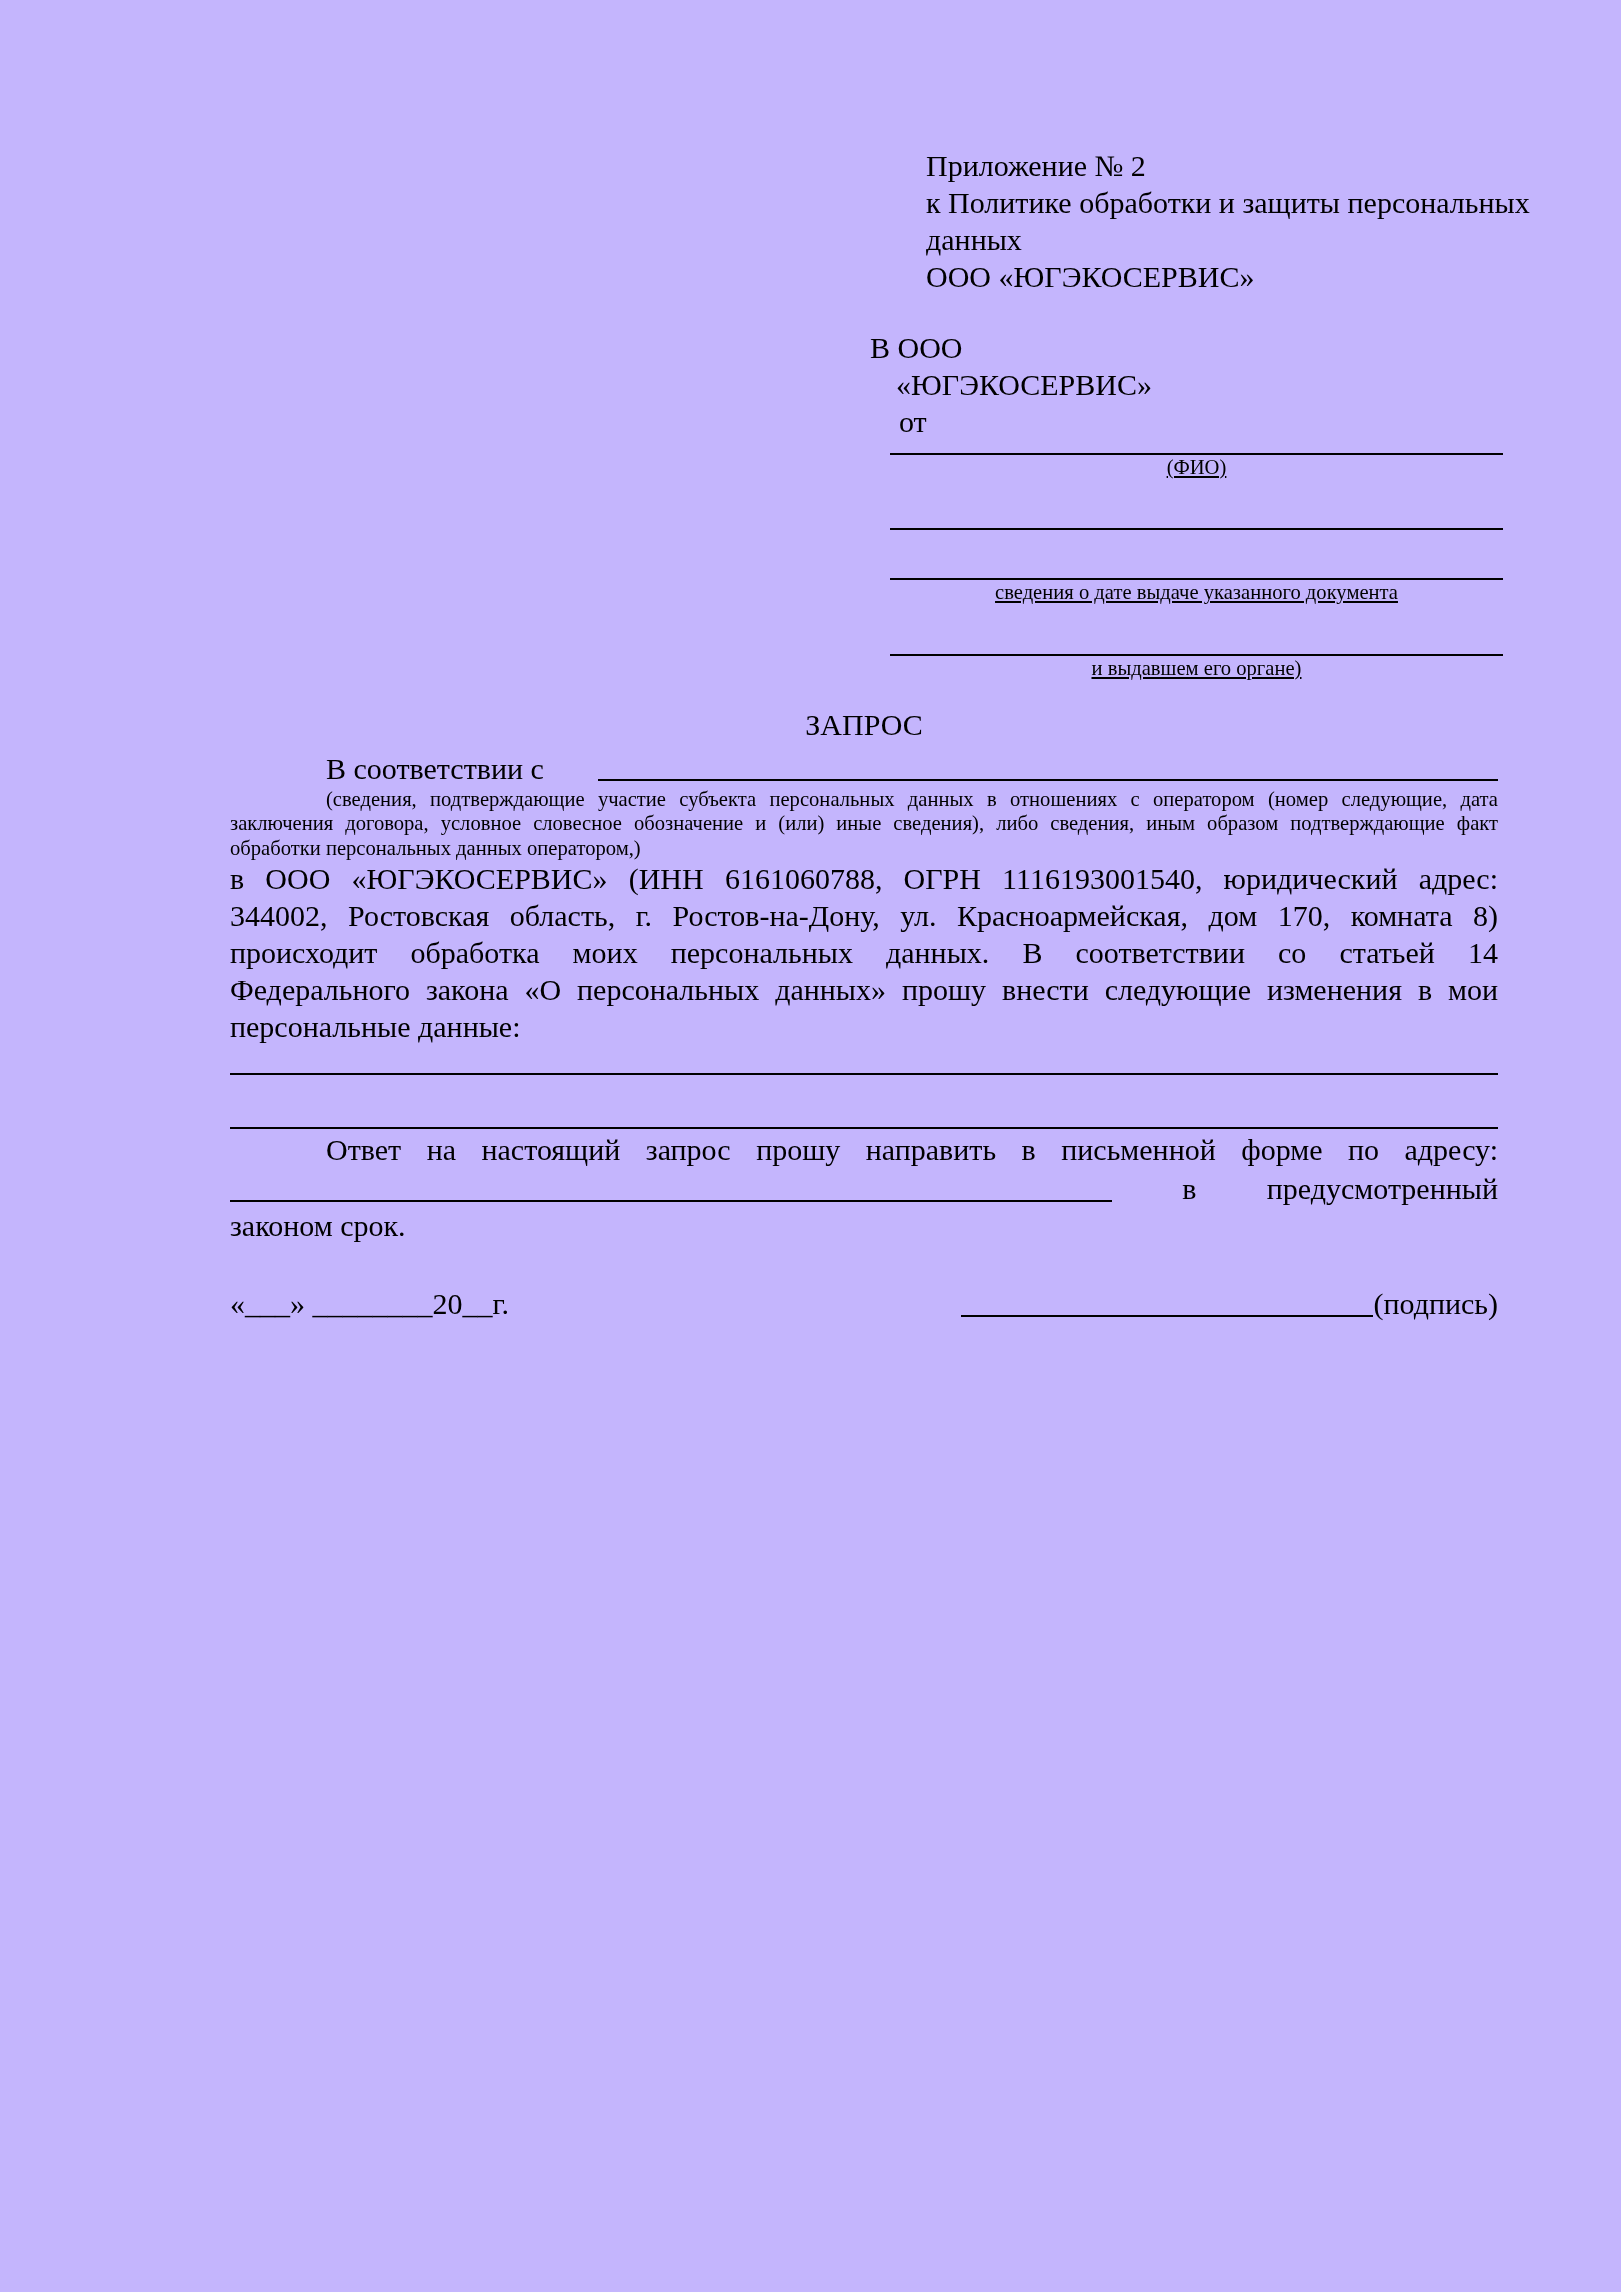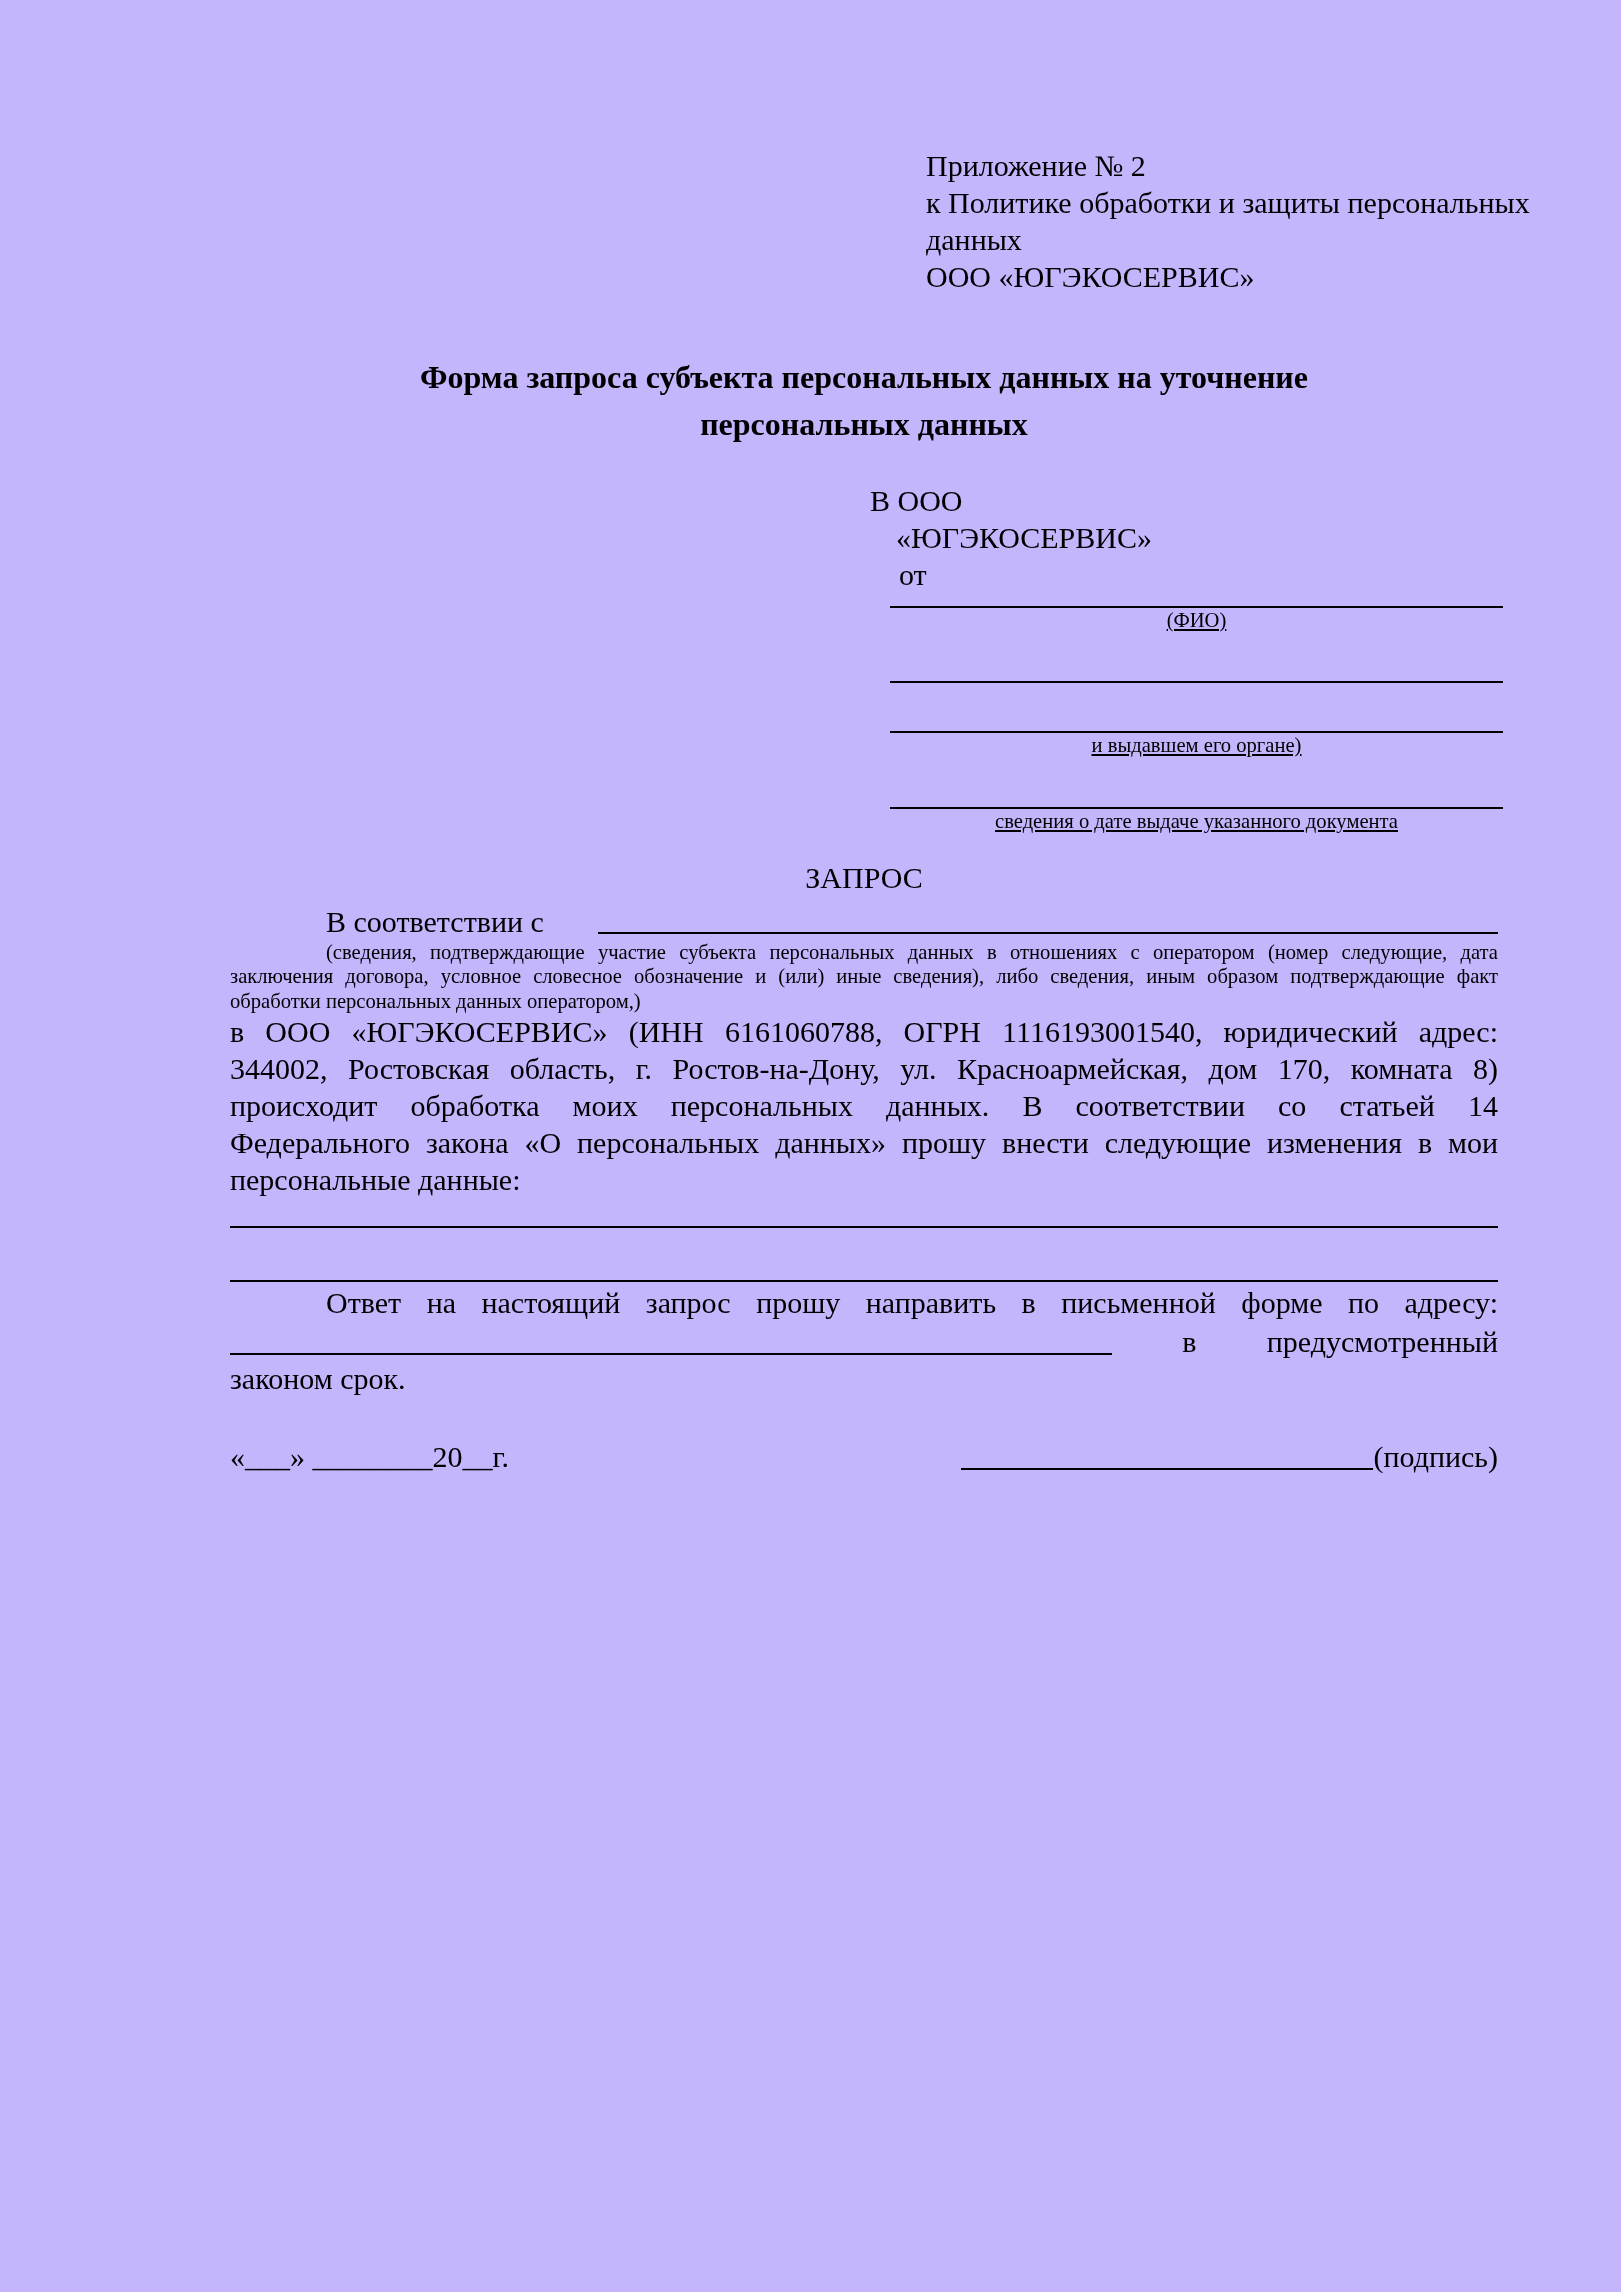--- a/index.html
+++ b/index.html
@@ -94,46 +94,42 @@
 
 <div class="page">
 
   <div class="appendix">
     <div>Приложение № 2</div>
     <div>к Политике обработки и защиты персональных</div>
     <div>данных</div>
     <div>ООО «ЮГЭКОСЕРВИС»</div>
   </div>
 
-  <div class="doc-title">
-    <div>Форма запроса субъекта персональных данных на уточнение</div>
-    <div>персональных данных</div>
-  </div>
 
   <div class="addressee">
     <div>В ООО</div>
     <div class="addr-l2">«ЮГЭКОСЕРВИС»</div>
     <div class="addr-l3">от</div>
   </div>
 
   <div class="fields">
     <div class="field">
       <div class="field-rule"></div>
       <div class="field-caption">(ФИО)</div>
     </div>
     <div class="field">
       <div class="field-rule"></div>
     </div>
     <div class="field">
       <div class="field-rule"></div>
-      <div class="field-caption">и выдавшем его органе)</div>
+      <div class="field-caption">сведения о дате выдаче указанного документа</div>
     </div>
     <div class="field">
       <div class="field-rule"></div>
-      <div class="field-caption">сведения о дате выдаче указанного документа</div>
+      <div class="field-caption">и выдавшем его органе)</div>
     </div>
   </div>
 
   <div class="request-heading">ЗАПРОС</div>
 
   <div class="accordance">
     <span class="label">В соответствии с</span>
     <span class="fill-line"></span>
   </div>
 

